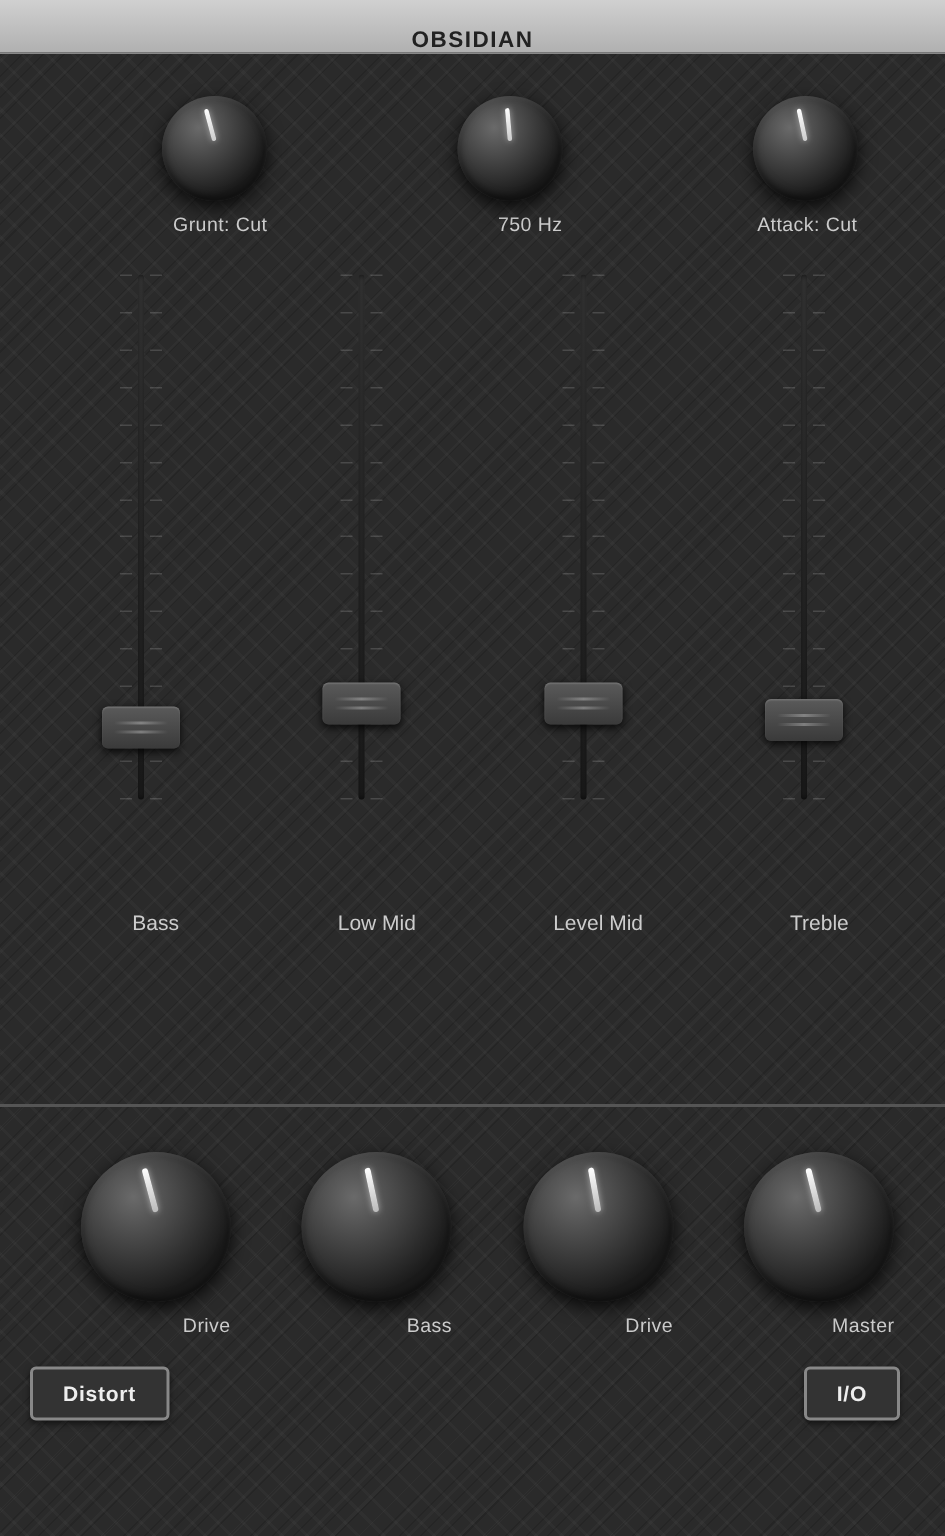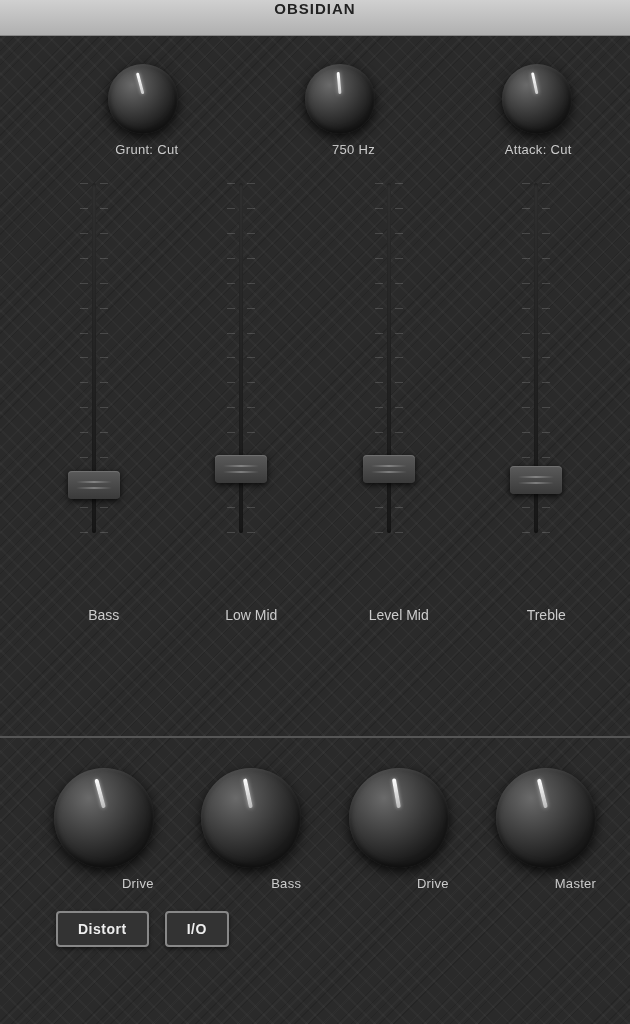--- a/index.html
+++ b/index.html
@@ -10,21 +10,21 @@
       overflow: hidden;
       font-family: -apple-system, BlinkMacSystemFont, 'Helvetica Neue', Arial, sans-serif;
       background: #222;
     }
 
     .title-bar {
       width: 100%;
       height: 36px;
       background: linear-gradient(to bottom, #d0d0d0, #b0b0b0);
       display: flex;
-      align-items: flex-start;
+      align-items: flex-end;
       justify-content: center;
       border-bottom: 1px solid #888;
     }
 
     .title-bar span {
       font-size: 15px;
       font-weight: 600;
       letter-spacing: 1px;
       color: #222;
     }
@@ -237,25 +237,24 @@
     }
 
     .knob-large {
       width: 100px;
       height: 100px;
     }
 
     
     .bottom-buttons {
       display: flex;
-      justify-content: flex-start;
+      justify-content: space-between;
       padding: 10px 30px 20px 20px;
       gap: 16px;
       align-items: center;
-      margin-left: 36px;
     }
 
     .plugin-button {
       padding: 8px 20px;
       background: #333;
       border: 2px solid #888;
       border-radius: 4px;
       color: #eee;
       font-size: 14px;
       font-weight: 600;

